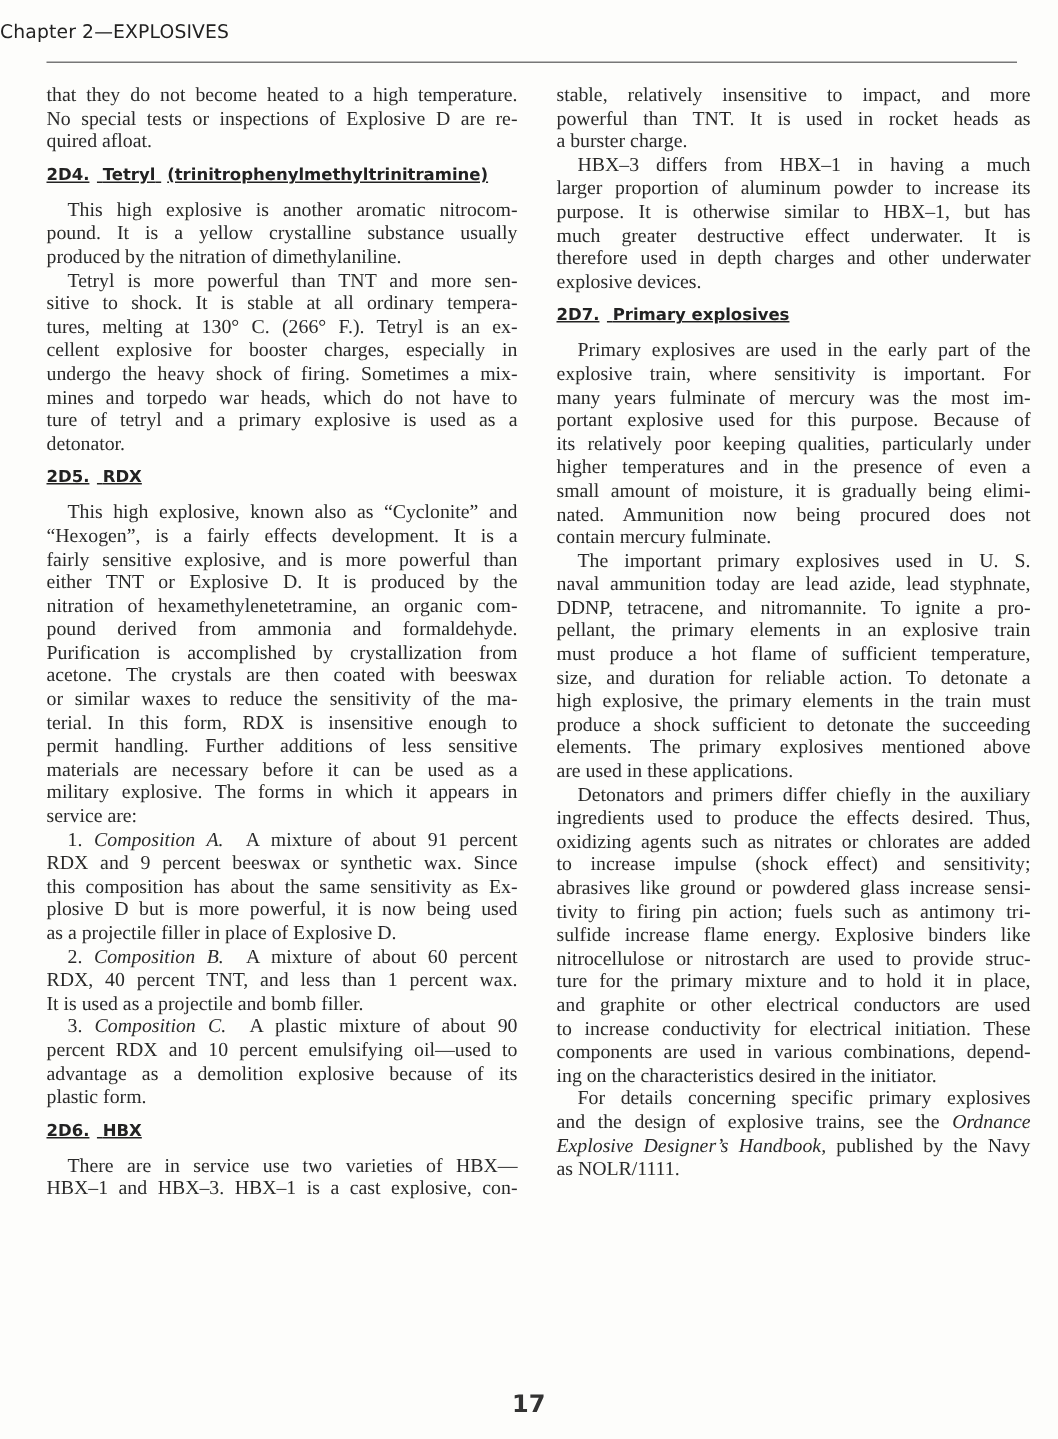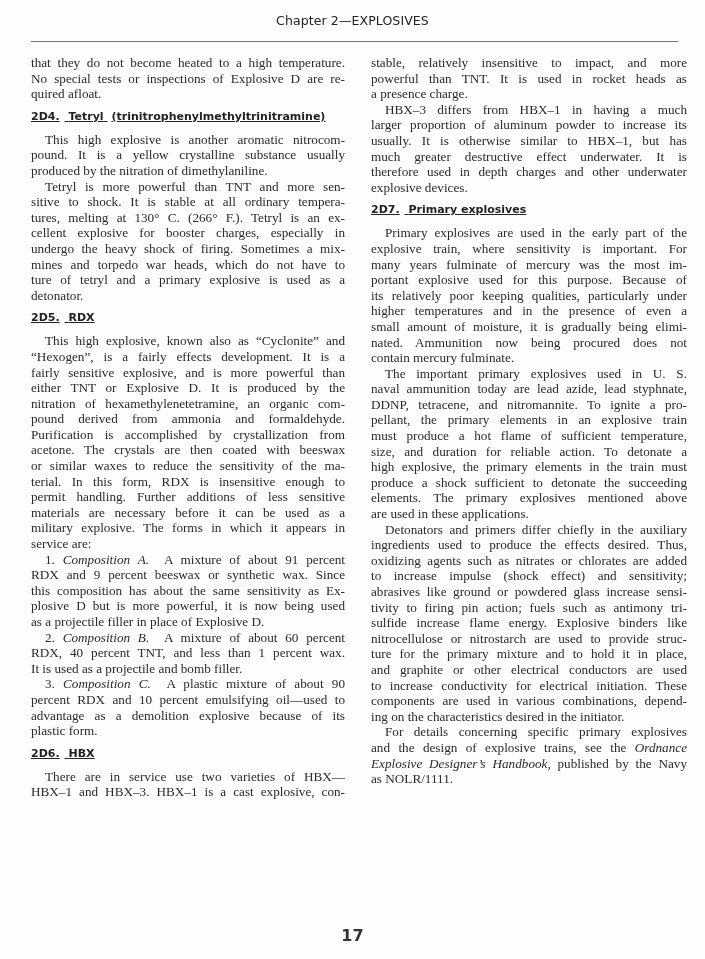--- a/index.html
+++ b/index.html
@@ -6,21 +6,20 @@
   body {
     width: 705px; height: 959px;
     background: #fdfdfb;
     position: relative;
     overflow: hidden;
     color: #2a2a2a;
     font-family: "Liberation Serif", "DejaVu Serif", serif;
   }
   .running-head {
     position: absolute; left: 0; top: 13px; width: 705px;
-    text-align: center;
     font-family: "DejaVu Sans", "Liberation Sans", sans-serif;
     font-size: 12.5px; letter-spacing: 0.1px; color: #222;
   }
   .rule {
     position: absolute; left: 31px; top: 41px; width: 647px; height: 0;
     border-top: 1px solid #777;
   }
   .col {
     position: absolute; top: 55px;
   }
@@ -130,26 +129,26 @@
   <div class="para">
     <span class="line indent">There are in service use two varieties of HBX—</span>
     <span class="line">HBX–1 and HBX–3.  HBX–1 is a cast explosive, con-</span>
   </div>
 </div>
 
 <div class="col right">
   <div class="para">
     <span class="line">stable, relatively insensitive to impact, and more</span>
     <span class="line">powerful than TNT.  It is used in rocket heads as</span>
-    <span class="line last">a presence charge.</span>
+    <span class="line last">a burster charge.</span>
   </div>
   <div class="para">
     <span class="line indent">HBX–3 differs from HBX–1 in having a much</span>
     <span class="line">larger proportion of aluminum powder to increase its</span>
-    <span class="line">usually.  It is otherwise similar to HBX–1, but has</span>
+    <span class="line">purpose.  It is otherwise similar to HBX–1, but has</span>
     <span class="line">much greater destructive effect underwater.  It is</span>
     <span class="line">therefore used in depth charges and other underwater</span>
     <span class="line last">explosive devices.</span>
   </div>
 
   <div class="heading">
     <span class="num">2D7.</span>
     <span>Primary explosives</span>
   </div>
   <div class="para">

